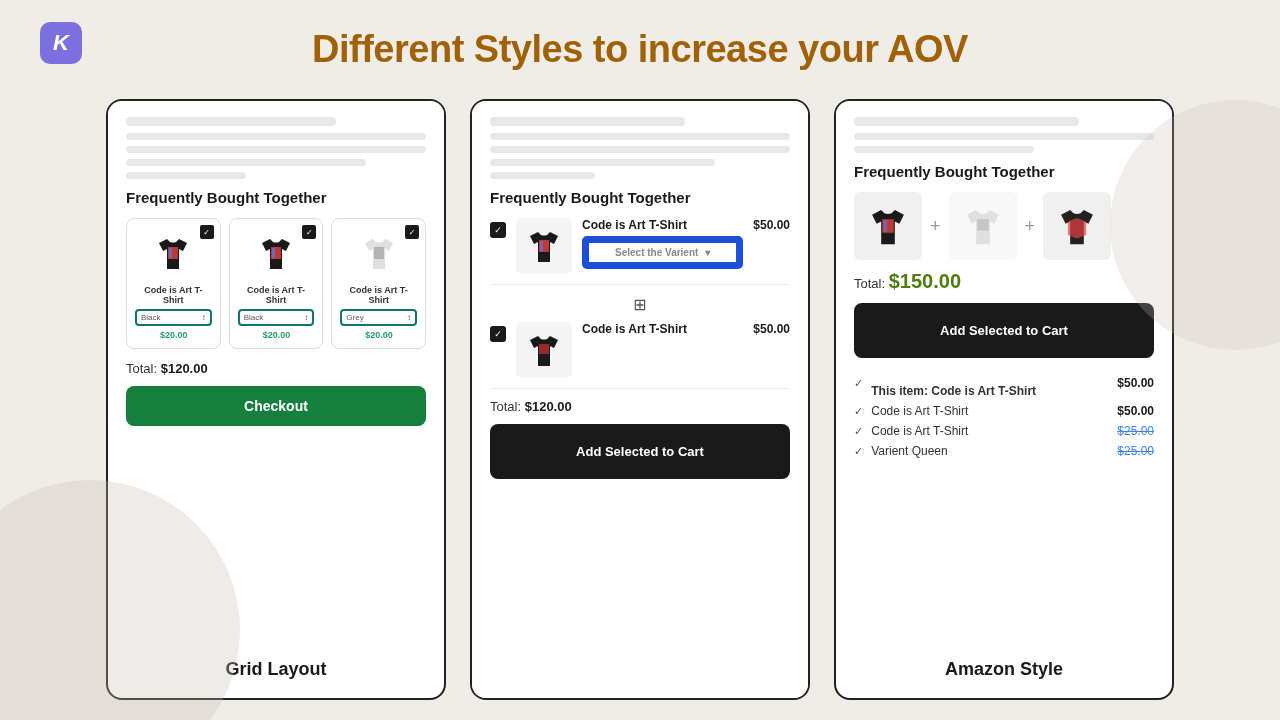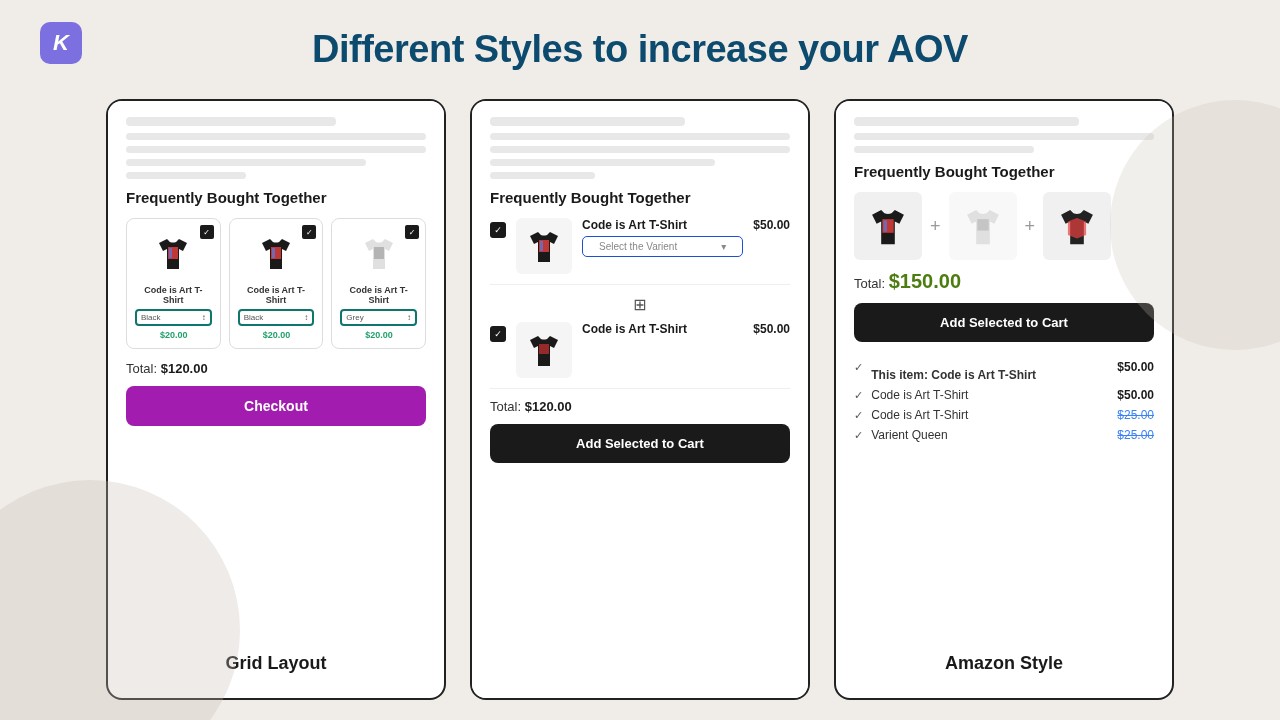--- a/index.html
+++ b/index.html
@@ -52,21 +52,21 @@
       justify-content: center;
       color: white;
       font-weight: 900;
       font-size: 22px;
       font-style: italic;
     }
 
     .main-title {
       font-size: 38px;
       font-weight: 900;
-      color: #0c4a6e;
+      color: #a16207;
       text-align: center;
       margin-top: 8px;
       margin-bottom: 28px;
       letter-spacing: -0.5px;
     }
 
     .cards-row {
       display: flex;
       gap: 24px;
       width: 100%;
@@ -192,21 +192,21 @@
       margin-bottom: 10px;
     }
 
     .total-line strong {
       color: #1a1a1a;
       font-weight: 800;
     }
 
     .btn-checkout {
       width: 100%;
-      background: #a21caf;
+      background: #15803d;
       color: white;
       border: none;
       border-radius: 8px;
       padding: 12px;
       font-size: 14px;
       font-weight: 700;
       cursor: pointer;
       text-align: center;
     }
 
@@ -257,26 +257,27 @@
       font-size: 12px;
       font-weight: 700;
       color: #1a1a1a;
       margin-bottom: 4px;
     }
 
     .list-select {
       display: flex;
       align-items: center;
       justify-content: space-between;
-      border: 1px solid #1d4ed8;
+      border: 7px solid #1d4ed8;
       border-radius: 5px;
-      padding: 4px 16px;
+      padding: 4px 26px;
       font-size: 10px;
       color: #888;
       background: white;
+      font-weight: bold;
     }
 
     .list-price {
       font-size: 12px;
       font-weight: 700;
       color: #1a1a1a;
       flex-shrink: 0;
     }
 
     .plus-icon {
@@ -285,21 +286,21 @@
       font-size: 16px;
       margin-bottom: 8px;
     }
 
     .btn-add-cart {
       width: 100%;
       background: #1a1a1a;
       color: white;
       border: none;
       border-radius: 8px;
-      padding: 12px;
+      padding: 20px;
       font-size: 13px;
       font-weight: 700;
       cursor: pointer;
       text-align: center;
     }
 
     
     .amazon-products {
       display: flex;
       align-items: center;
@@ -380,21 +381,21 @@
       text-decoration: line-through;
       color: #3b82f6;
       font-weight: 400;
     }
 
     .card-label {
       text-align: center;
       font-size: 18px;
       font-weight: 800;
       color: #1a1a1a;
-      padding: 14px 0 24px;
+      padding: 14px 0 18px;
     }
 
     
     .tshirt-dark { fill: #1a1a1a; }
     .tshirt-light { fill: #e0e0e0; }
   </style>
 </head>
 <body>
 
 <div class="logo">K</div>

